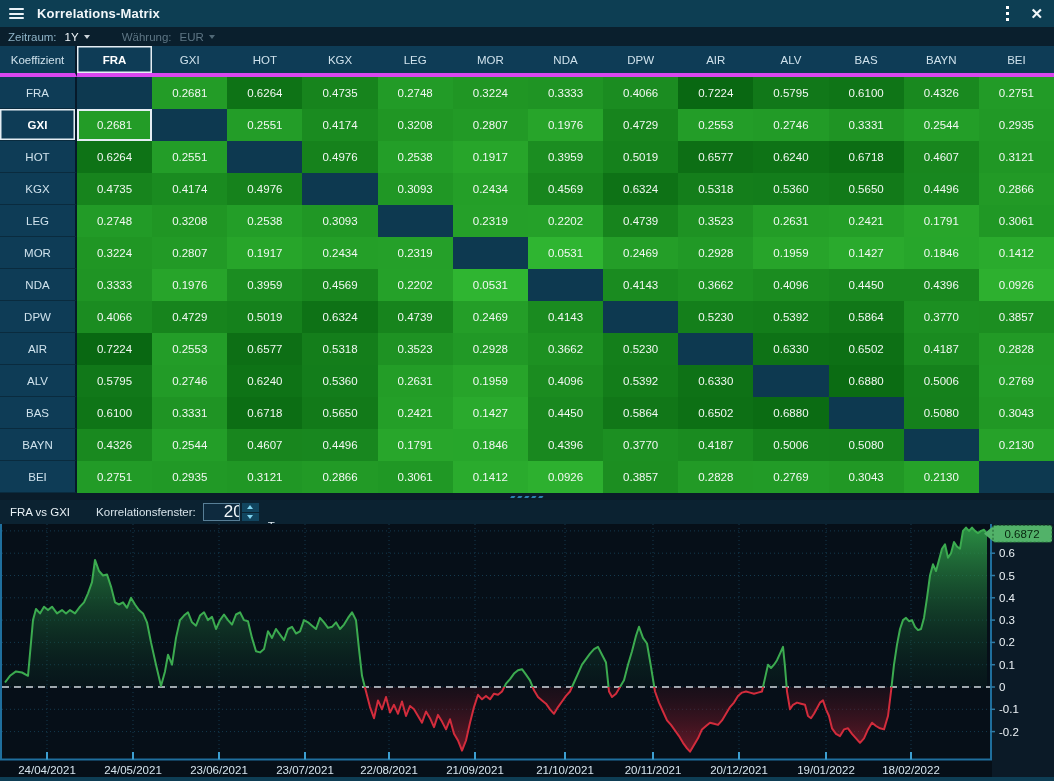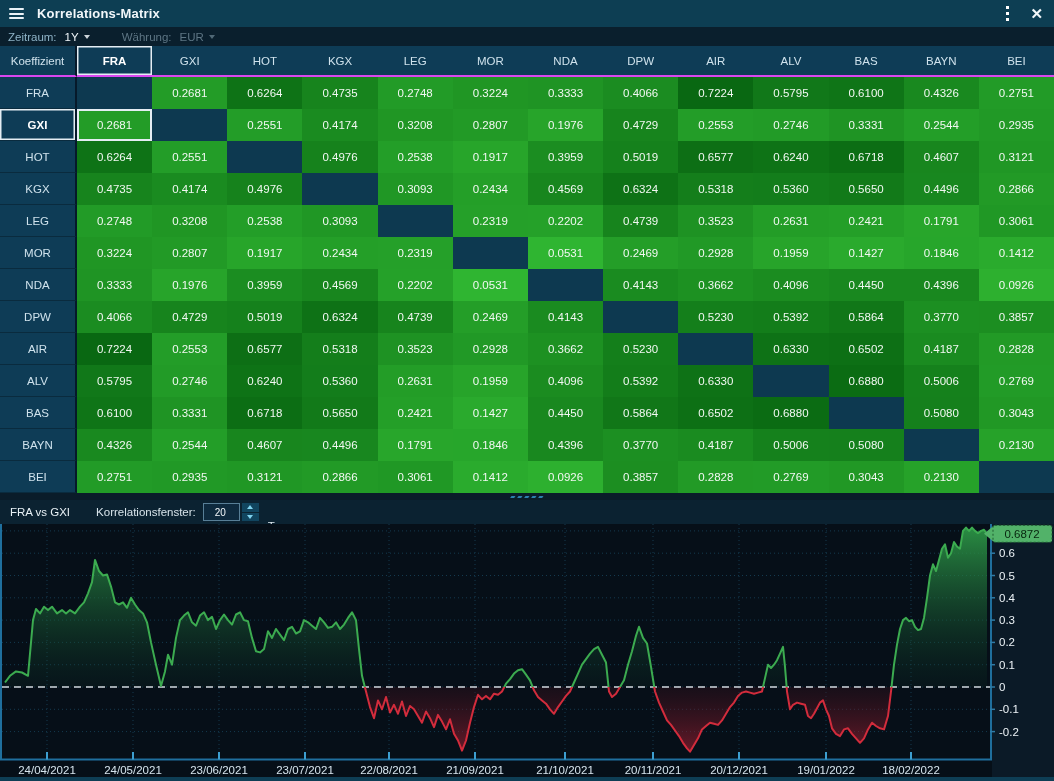--- a/index.html
+++ b/index.html
@@ -26,42 +26,42 @@
   #controls .lbl { color:#8fb4c8; margin-left:8px; }
   #controls .ddl { color:#eef5f9; margin-left:8px; display:flex; align-items:center; cursor:pointer; }
   #controls .ddl.dim, #controls .lbl.dim { color:#5d7584; }
   .caret { display:inline-block; width:0; height:0; border-left:3.5px solid transparent;
     border-right:3.5px solid transparent; border-top:4.5px solid currentColor; margin-left:5px; opacity:.85; }
 
   
   #matrix { position:absolute; top:46px; left:0; width:1054px; height:447px;
     display:grid; grid-template-columns:77px repeat(13,1fr); grid-template-rows:31px repeat(13,32px); }
   #matrix > div { display:flex; align-items:center; justify-content:center; font-size:11.5px; }
-  .hcell { background:#0e3c56; color:#cfe2ec; border-bottom:2px solid #d946ef; }
+  .hcell { background:#0e3c56; color:#cfe2ec; border-bottom:4px solid #d946ef; }
   .corner { border-right:2px solid #06192a; }
   .rlabel { background:#0e3c56; color:#cfe2ec; border-right:2px solid #06192a;
     border-bottom:1px solid rgba(0,0,0,.28); cursor:pointer; }
   .diag  { background:#0d3950; }
   .vcell { color:#f2f8f2; cursor:pointer; }
   .sel   { box-shadow:inset 0 0 0 1.5px #e4edf3; font-weight:bold; color:#ffffff; }
   .selcell { box-shadow:inset 0 0 0 2px #e4edf3; }
 
   
   #splitter { position:absolute; top:493px; left:0; width:1054px; height:7px;
     background:#0a1c29; display:flex; align-items:center; justify-content:center; gap:3px; cursor:row-resize; }
   #splitter i { width:4px; height:1.5px; background:#2d7fae; transform:skewX(-35deg); }
 
   
   #subbar { position:absolute; top:500px; left:0; width:1054px; height:24px;
     background:#0b2231; display:flex; align-items:center; font-size:11.5px; color:#dde8ef; }
   #pair { margin-left:10px; color:#e8f1f6; }
   #kf-label { margin-left:26px; color:#d7e3ea; }
   #kf-input { width:37px; height:18px; margin-left:7px; background:#0e2a3e;
-    border:1px solid #587f97; color:#f2f7fa; font-size:10px; font-family:"Liberation Sans",sans-serif;
-    padding-left:11px; outline:none; }
+    border:1px solid #587f97; color:#f2f7fa; font-size:17px; font-family:"Liberation Sans",sans-serif;
+    padding-left:20px; outline:none; }
   .spinner { display:flex; flex-direction:column; margin-left:2px; gap:1px; }
   .spinner button { width:17px; height:8.5px; background:#11455f; border:none; cursor:pointer;
     display:flex; align-items:center; justify-content:center; padding:0; }
   .spinner .tri-up { width:0; height:0; border-left:3.5px solid transparent; border-right:3.5px solid transparent;
     border-bottom:4.5px solid #7fd2ef; }
   .spinner .tri-dn { width:0; height:0; border-left:3.5px solid transparent; border-right:3.5px solid transparent;
     border-top:4.5px solid #7fd2ef; }
   #tage { margin-left:9px;margin-top:27px; }
 
   

